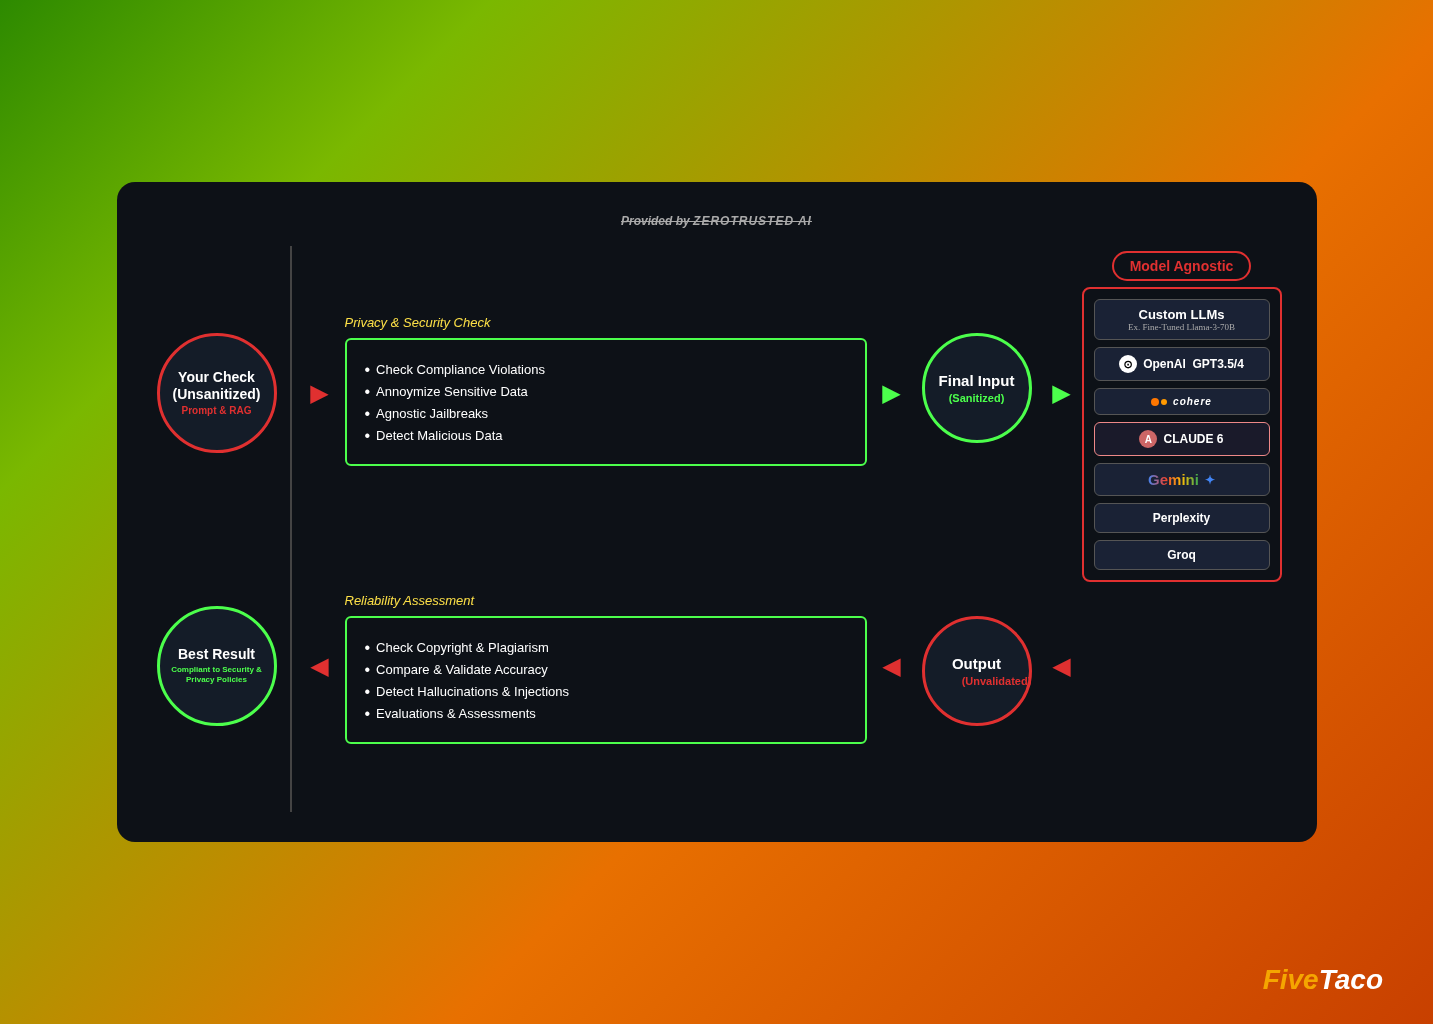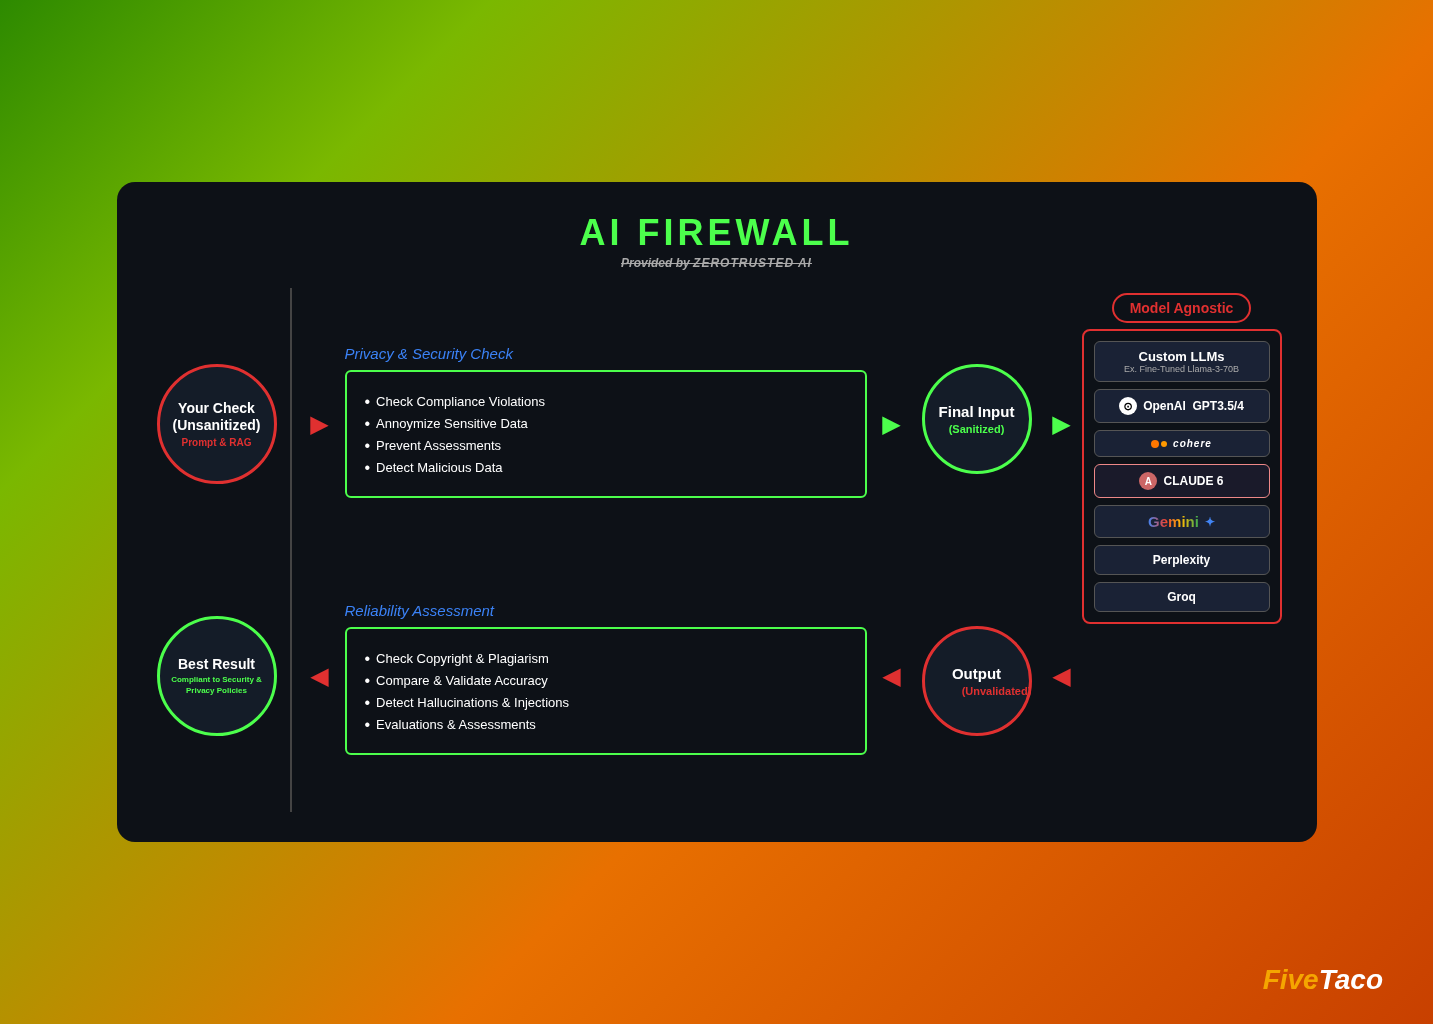--- a/index.html
+++ b/index.html
@@ -86,23 +86,23 @@
       font-size: 14px;
       font-weight: bold;
     }
     .best-result-circle .sub {
       color: #4cff4c;
       font-size: 8px;
       margin-top: 3px;
       line-height: 1.3;
     }
     .section-label {
-      color: #3b82f6;
+      color: #fde047;
       font-style: italic;
-      font-size: 15px;
+      font-size: 13px;
       margin-bottom: 8px;
     }
     .check-box {
       border: 2px solid #4cff4c;
       border-radius: 6px;
       padding: 14px 18px;
       background: transparent;
     }
     .check-box ul {
       list-style: none;
@@ -284,21 +284,20 @@
       align-items: center;
       padding: 5px 0;
     }
   </style>
 </head>
 <body>
 
 <div class="main-card">
 
   <div class="header">
-    <h1>AI FIREWALL</h1>
     <div class="subtitle">
       <span>Provided by </span>
       <span style="text-decoration:line-through; font-weight:bold; letter-spacing:1px;">ZEROTRUSTED AI</span>
     </div>
   </div>
 
   <div class="diagram-layout">
 
     <div class="col-left-nodes">
       <div class="circle-node circle-red-border your-data-circle">
@@ -333,21 +332,21 @@
         <div class="section-label">Privacy &amp; Security Check</div>
         <div class="check-box">
           <ul>
             <li>
                 <span>Check Compliance Violations</span>
               </li>
             <li>
                 <span>Annoymize Sensitive Data</span>
               </li>
             <li>
-                <span>Prevent Assessments</span>
+                <span>Agnostic Jailbreaks</span>
               </li>
             <li>
                 <span>Detect Malicious Data</span>
               </li>
           </ul>
         </div>
       </div>
 
       <div class="check-section">
         <div class="section-label">Reliability Assessment</div>
@@ -391,21 +390,21 @@
       <div style="color:#e03030;font-size:24px;">◀</div>
     </div>
 
     <div class="col-right-models">
       <div class="model-agnostic-badge">Model Agnostic</div>
       <div class="models-container">
 
         <div class="model-btn custom-llms">
           <div style="text-align:center;">
             <div style="font-size:13px;font-weight:bold;">Custom LLMs</div>
-            <div style="font-size:9px;color:#aaa;font-weight:normal;">Ex. Fine-Tuned Llama-3-70B</div>
+            <div style="font-size:9px;color:#aaa;font-weight:normal;font-family:Liberation Serif, serif;">Ex. Fine-Tuned Llama-3-70B</div>
           </div>
         </div>
 
         <div class="model-btn">
           <span class="model-icon openai-icon" style="background:#fff;color:#000;width:18px;height:18px;border-radius:50%;display:inline-flex;align-items:center;justify-content:center;font-size:11px;font-weight:900;">⊙</span>
           <span>OpenAI &nbsp;GPT3.5/4</span>
         </div>
 
         <div class="model-btn">
           <span style="display:inline-flex;align-items:center;gap:2px;">

